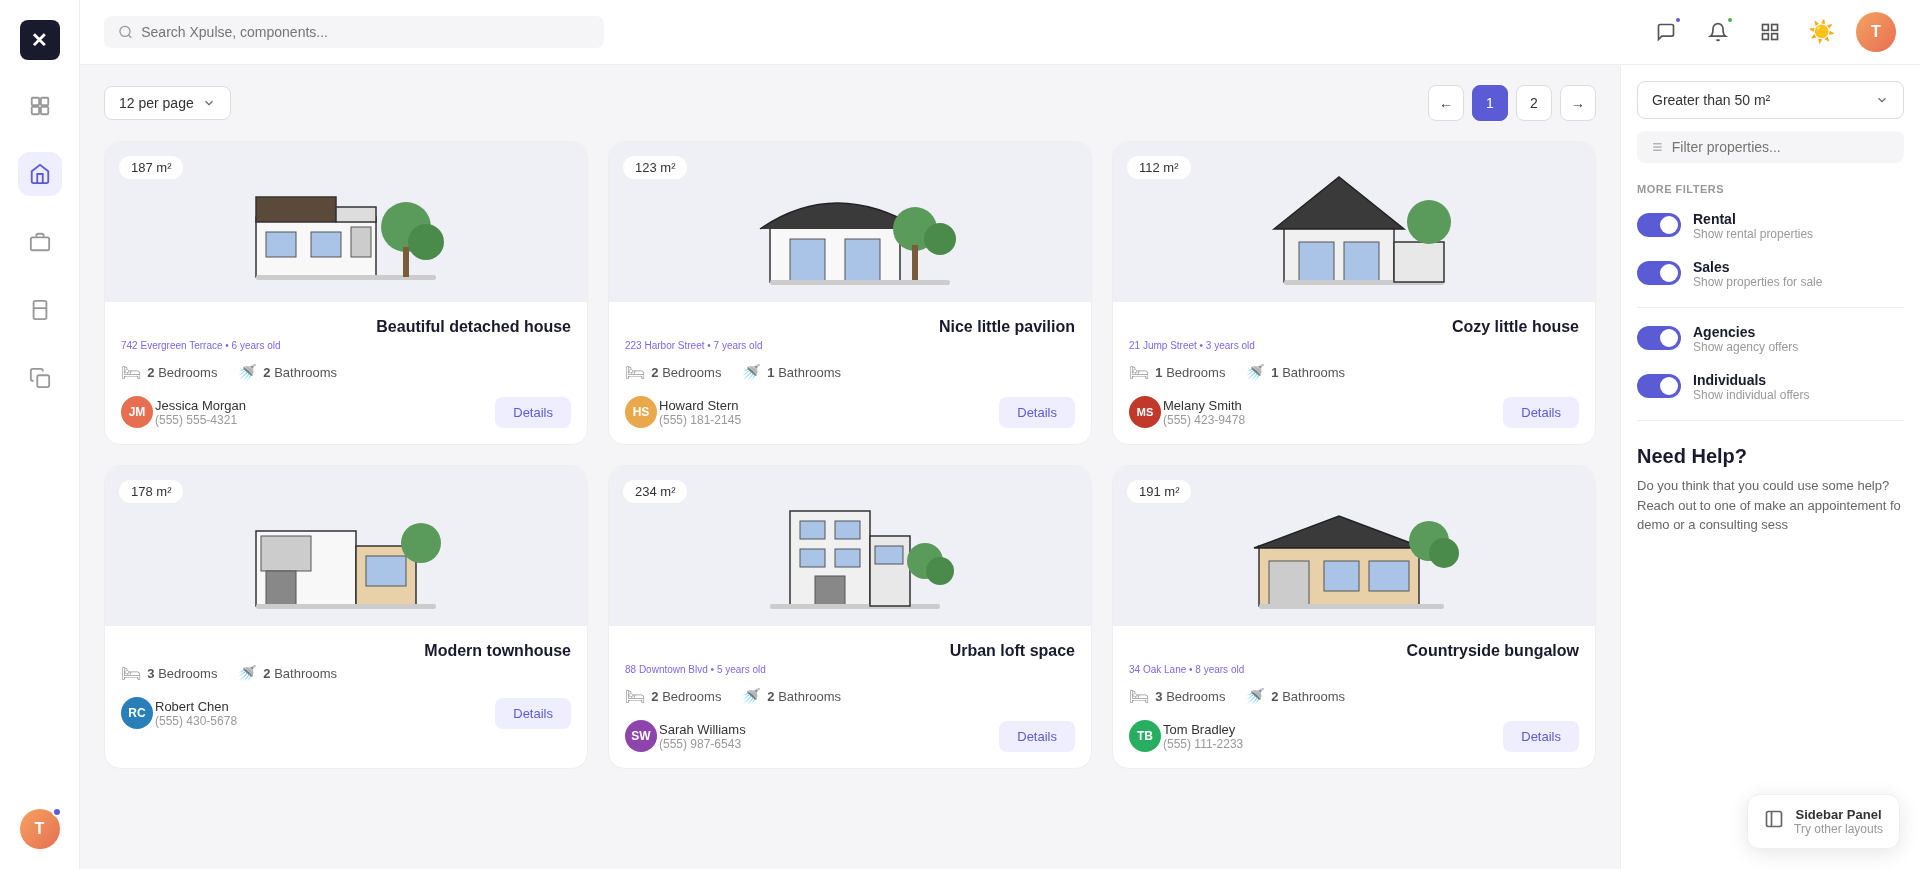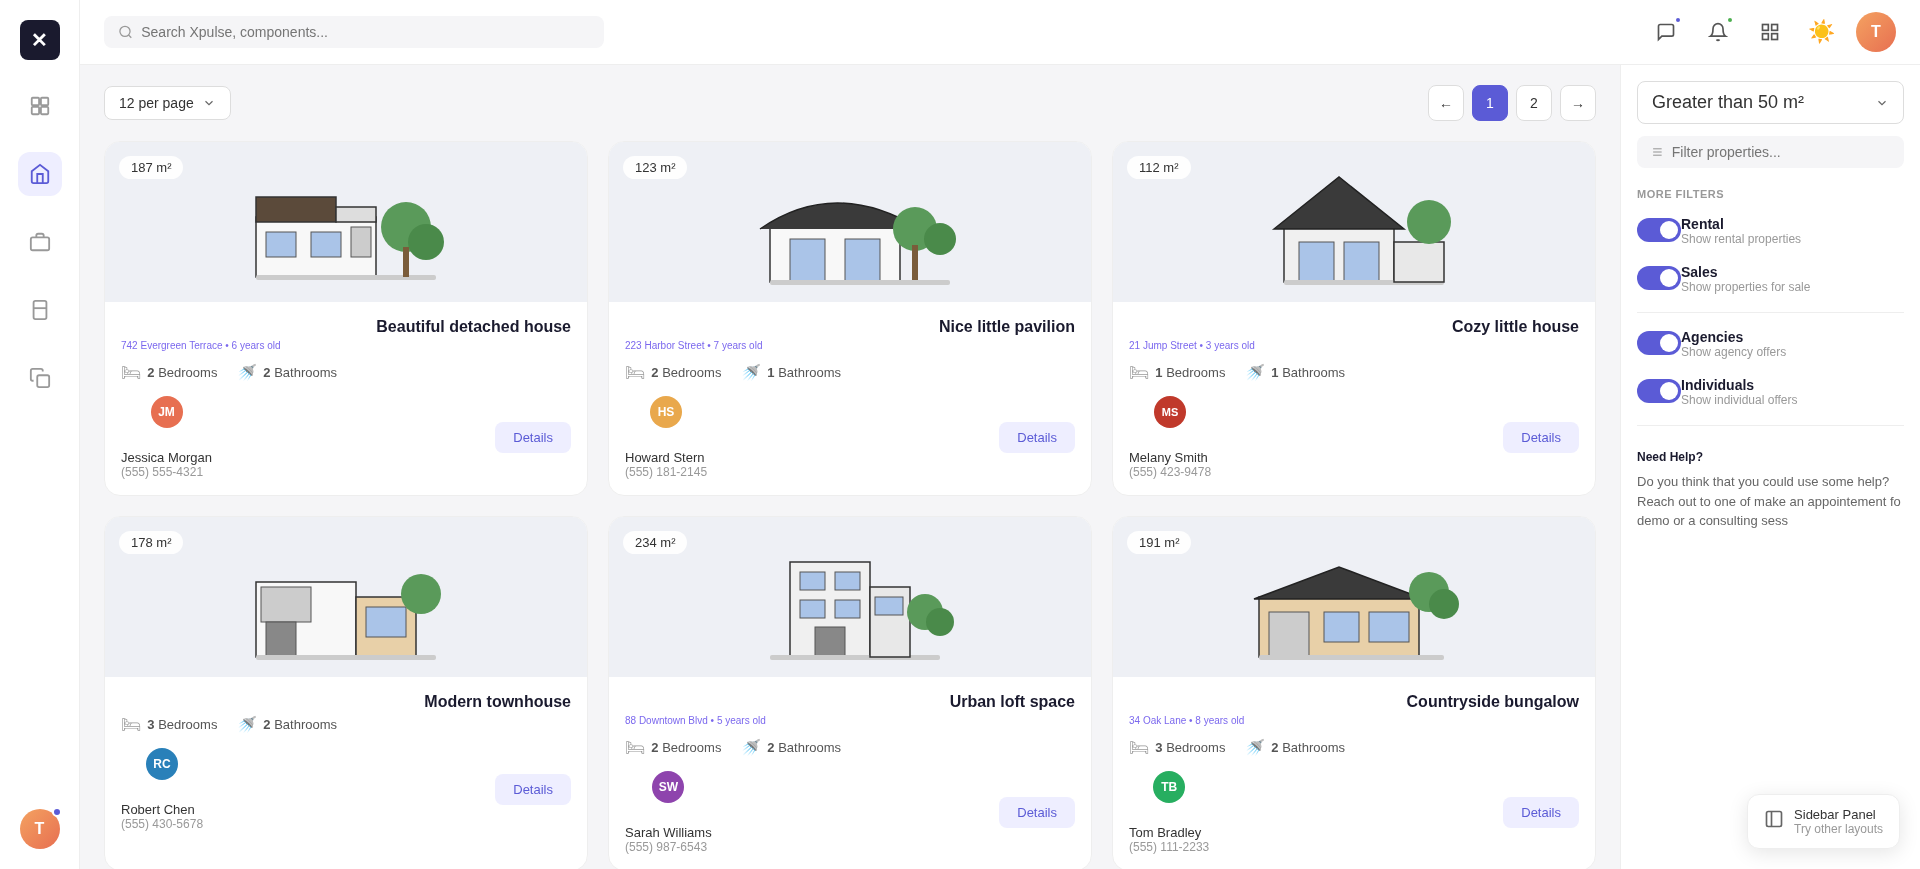--- a/index.html
+++ b/index.html
@@ -237,22 +237,21 @@
 
     .card-footer {
       display: flex;
       align-items: center;
       justify-content: space-between;
     }
 
     .agent-info {
       display: flex;
       align-items: center;
-      gap: 22px;
-      flex-direction: column;
+      gap: 2px;
     }
 
     .agent-avatar {
       width: 32px; height: 32px;
       border-radius: 50%;
     }
 
     .agent-name {
       font-size: 13px;
       font-weight: 500;
@@ -286,21 +285,21 @@
     }
 
     .filter-dropdown {
       display: flex;
       align-items: center;
       justify-content: space-between;
       background: #fff;
       border: 1px solid #ddd;
       border-radius: 8px;
       padding: 10px 14px;
-      font-size: 18px;
+      font-size: 14px;
       color: #333;
       cursor: pointer;
       margin-bottom: 12px;
     }
 
     .filter-search {
       display: flex;
       align-items: center;
       gap: 8px;
       background: #f5f5f7;
@@ -319,20 +318,21 @@
       font-weight: 600;
       color: #999;
       letter-spacing: 0.5px;
       text-transform: uppercase;
       margin-bottom: 16px;
     }
 
     .filter-row {
       display: flex;
       align-items: flex-start;
+      gap: 12px;
       margin-bottom: 18px;
     }
 
     .toggle {
       width: 44px; height: 24px;
       border-radius: 12px;
       background: #5b5bd6;
       position: relative;
       cursor: pointer;
       flex-shrink: 0;
@@ -365,21 +365,21 @@
       border-top: 1px solid #eee;
       margin: 16px 0;
     }
 
     .help-box {
       background: #fff;
       padding: 8px 0;
     }
 
     .help-title {
-      font-size: 12px;
+      font-size: 20px;
       font-weight: 700;
       color: #1a1a2e;
       margin-bottom: 8px;
     }
 
     .help-text {
       font-size: 13px;
       color: #666;
       line-height: 1.5;
     }
@@ -401,22 +401,23 @@
       z-index: 100;
     }
 
     .hint-icon {
       color: #666;
       font-size: 18px;
     }
 
     .hint-text .hint-title {
       font-size: 13px;
-      font-weight: 400;
+      font-weight: 700;
       color: #333;
+      text-align: center;
     }
 
     .hint-text .hint-sub {
       font-size: 12px;
       color: #999;
     }
 
     .sun-icon { font-size: 22px; }
   </style>
 </head>

